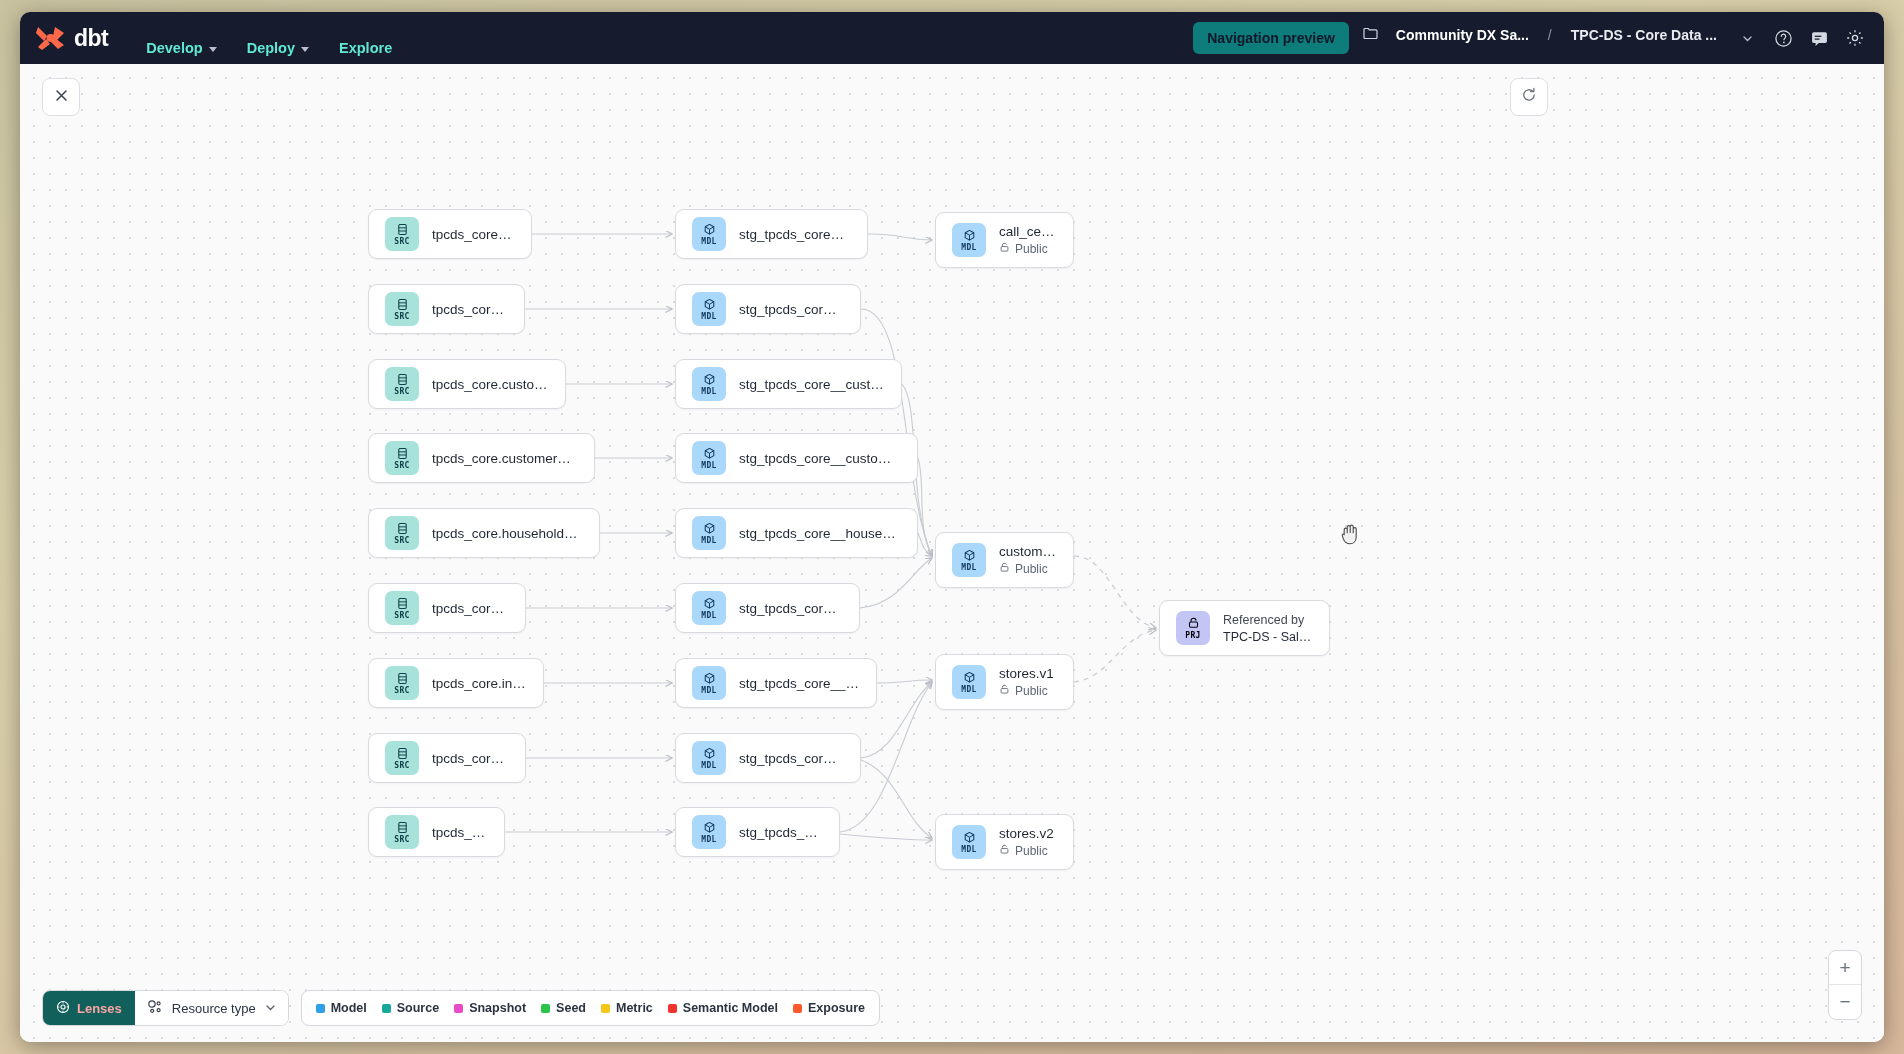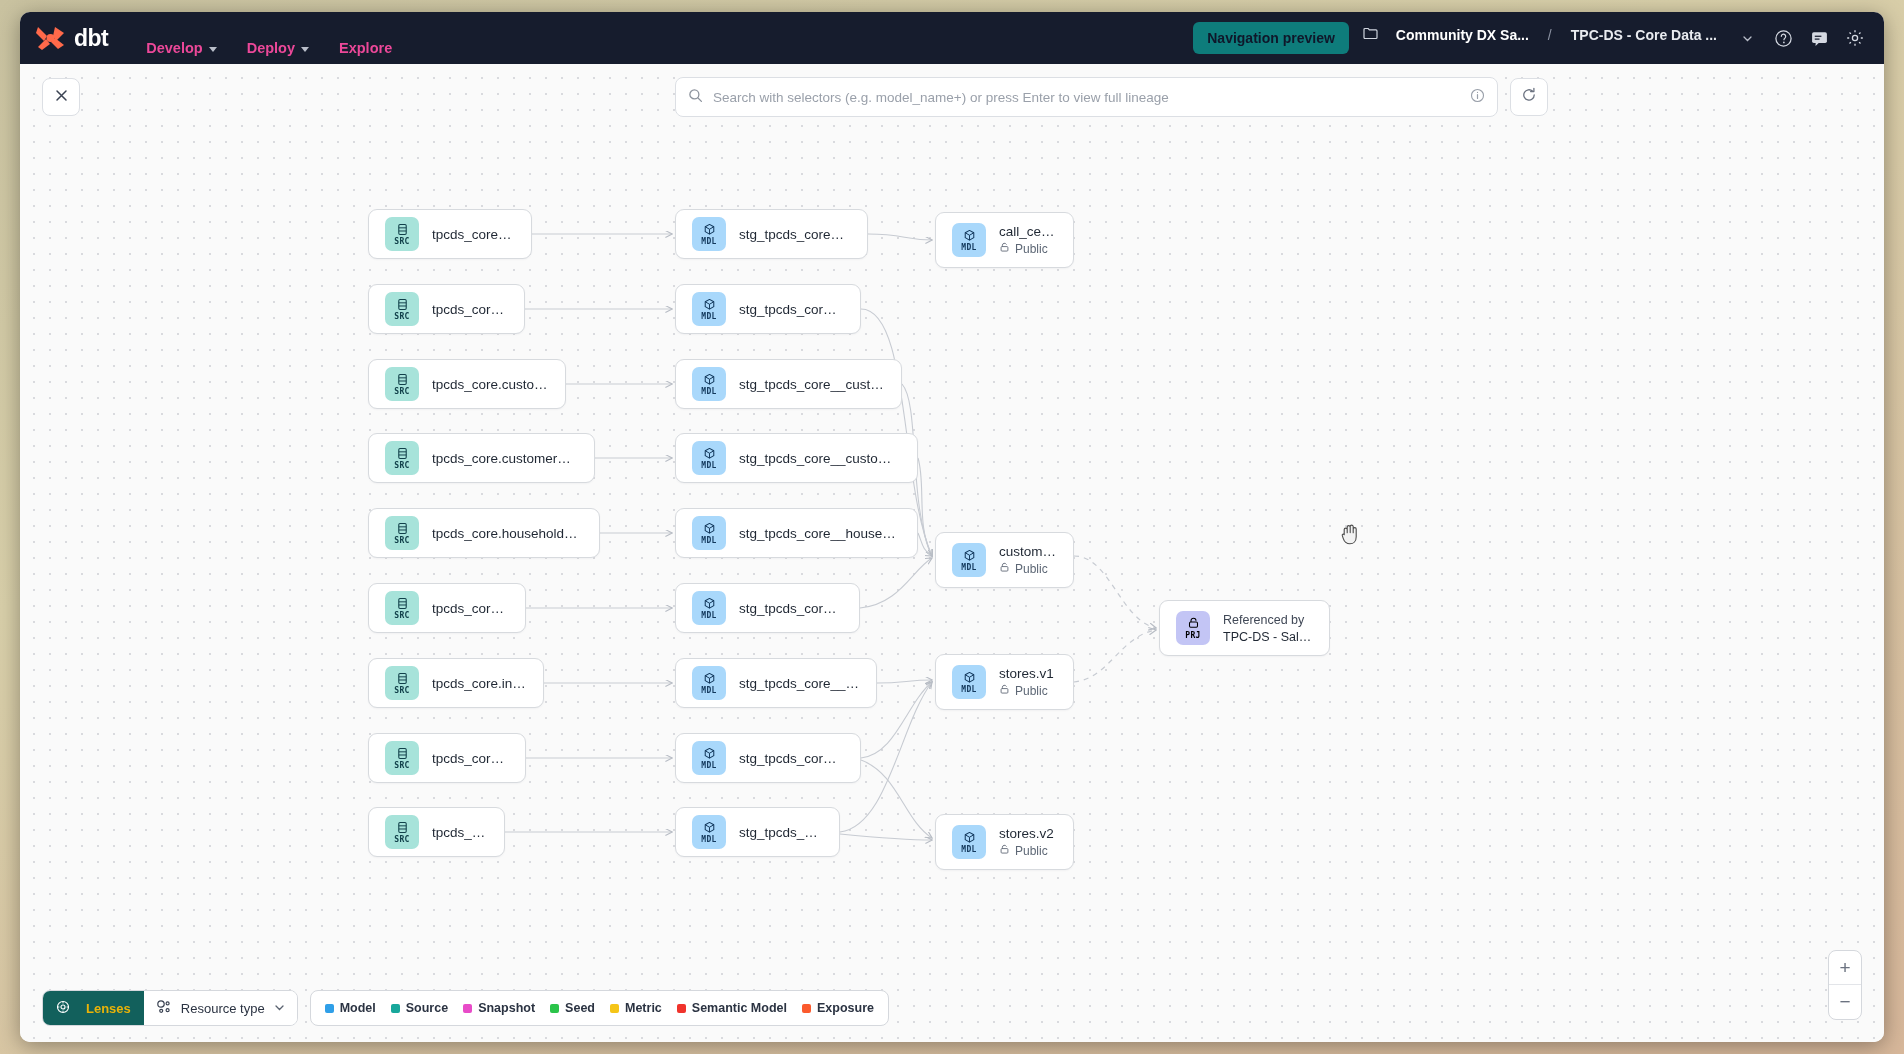--- a/index.html
+++ b/index.html
@@ -30,21 +30,21 @@
     height: 52px;
     background: #161c2d;
     display: flex; align-items: center;
     padding: 0 18px 0 14px;
     color: #fff;
   }
   .brand { display:flex; align-items:center; gap:6px; margin-right: 38px; }
   .brand-logo { width: 34px; height: 28px; position: relative; }
   .brand-word { font-size: 23px; font-weight: 700; letter-spacing: -.5px; color:#fff; }
   .navlink {
-    font-size: 14.5px; font-weight: 600; color: #ec4899;
+    font-size: 14.5px; font-weight: 600; color: #5eead4;
     margin-right: 30px; display:flex; align-items:center; gap:6px;
     cursor: pointer;
     margin-top: 20px;
   }
   .caret {
     width:0;height:0;border-left:4px solid transparent;border-right:4px solid transparent;
     border-top:5px solid #b9bec9; display:inline-block; margin-top:2px;
   }
   .nav-right { margin-left:auto; display:flex; align-items:center; gap:14px; }
   .navpreview {
@@ -115,21 +115,21 @@
     font-size:12px; color:#5d6775; display:flex; align-items:center; gap:5px;
   }
   .node-sub .lock { display:inline-block; }
   
   #bottombar {
     position:absolute; left:22px; bottom:16px; display:flex; align-items:center; gap:12px; z-index:6;
   }
   .lenses-group { display:flex; height:36px; border-radius:8px; overflow:hidden;
                   border:1px solid #d5d8dd; background:#fff; }
   .lenses {
-    background:#12605c; color:#eab308; display:flex; align-items:center; gap:16px;
+    background:#12605c; color:#fca5a5; display:flex; align-items:center; gap:7px;
     padding:0 13px; font-size:13px; font-weight:700; cursor:pointer;text-align:right;
   }
   .restype {
     display:flex; align-items:center; gap:9px; padding:0 12px;
     font-size:13px; color:#2b3342; cursor:pointer; background:#fff;
   }
   .legend {
     height:36px; background:#fff; border:1px solid #d5d8dd; border-radius:8px;
     display:flex; align-items:center; gap:15px; padding:0 14px;
   }
@@ -269,35 +269,20 @@
 
     <div id="toolbar">
       <div class="tb-btn">
         <span>
           <svg width="15" height="15" viewBox="0 0 15 15">
                 <path d="M3 3l9 9M12 3l-9 9" stroke="#3a4252" stroke-width="1.5" stroke-linecap="round" fill="none"></path>
               </svg>
         </span>
       </div>
 
-      <div class="searchwrap">
-        <span>
-          <svg width="15" height="15" viewBox="0 0 16 16">
-                <circle cx="6.8" cy="6.8" r="4.8" fill="none" stroke="#8d939d" stroke-width="1.4"></circle>
-                <path d="M10.4 10.4L14.3 14.3" stroke="#8d939d" stroke-width="1.4" stroke-linecap="round"></path>
-              </svg>
-        </span>
-        <input type="text" placeholder="Search with selectors (e.g. model_name+) or press Enter to view full lineage" style="">
-        <span>
-          <svg width="15" height="15" viewBox="0 0 16 16">
-                <circle cx="8" cy="8" r="6.4" fill="none" stroke="#9aa0aa" stroke-width="1.2"></circle>
-                <path d="M8 4.6v.2M8 7v4.2" stroke="#9aa0aa" stroke-width="1.3" stroke-linecap="round"></path>
-              </svg>
-        </span>
-      </div>
 
       <div class="tb-btn refresh-btn">
         <span>
           <svg width="16" height="16" viewBox="0 0 16 16">
                 <path d="M13.2 8a5.2 5.2 0 11-1.7-3.9" fill="none" stroke="#6b7280" stroke-width="1.3" stroke-linecap="round"></path>
                 <path d="M12.9 1.3v3.3H9.6" fill="none" stroke="#6b7280" stroke-width="1.3" stroke-linecap="round" stroke-linejoin="round"></path>
               </svg>
         </span>
       </div>
     </div>

